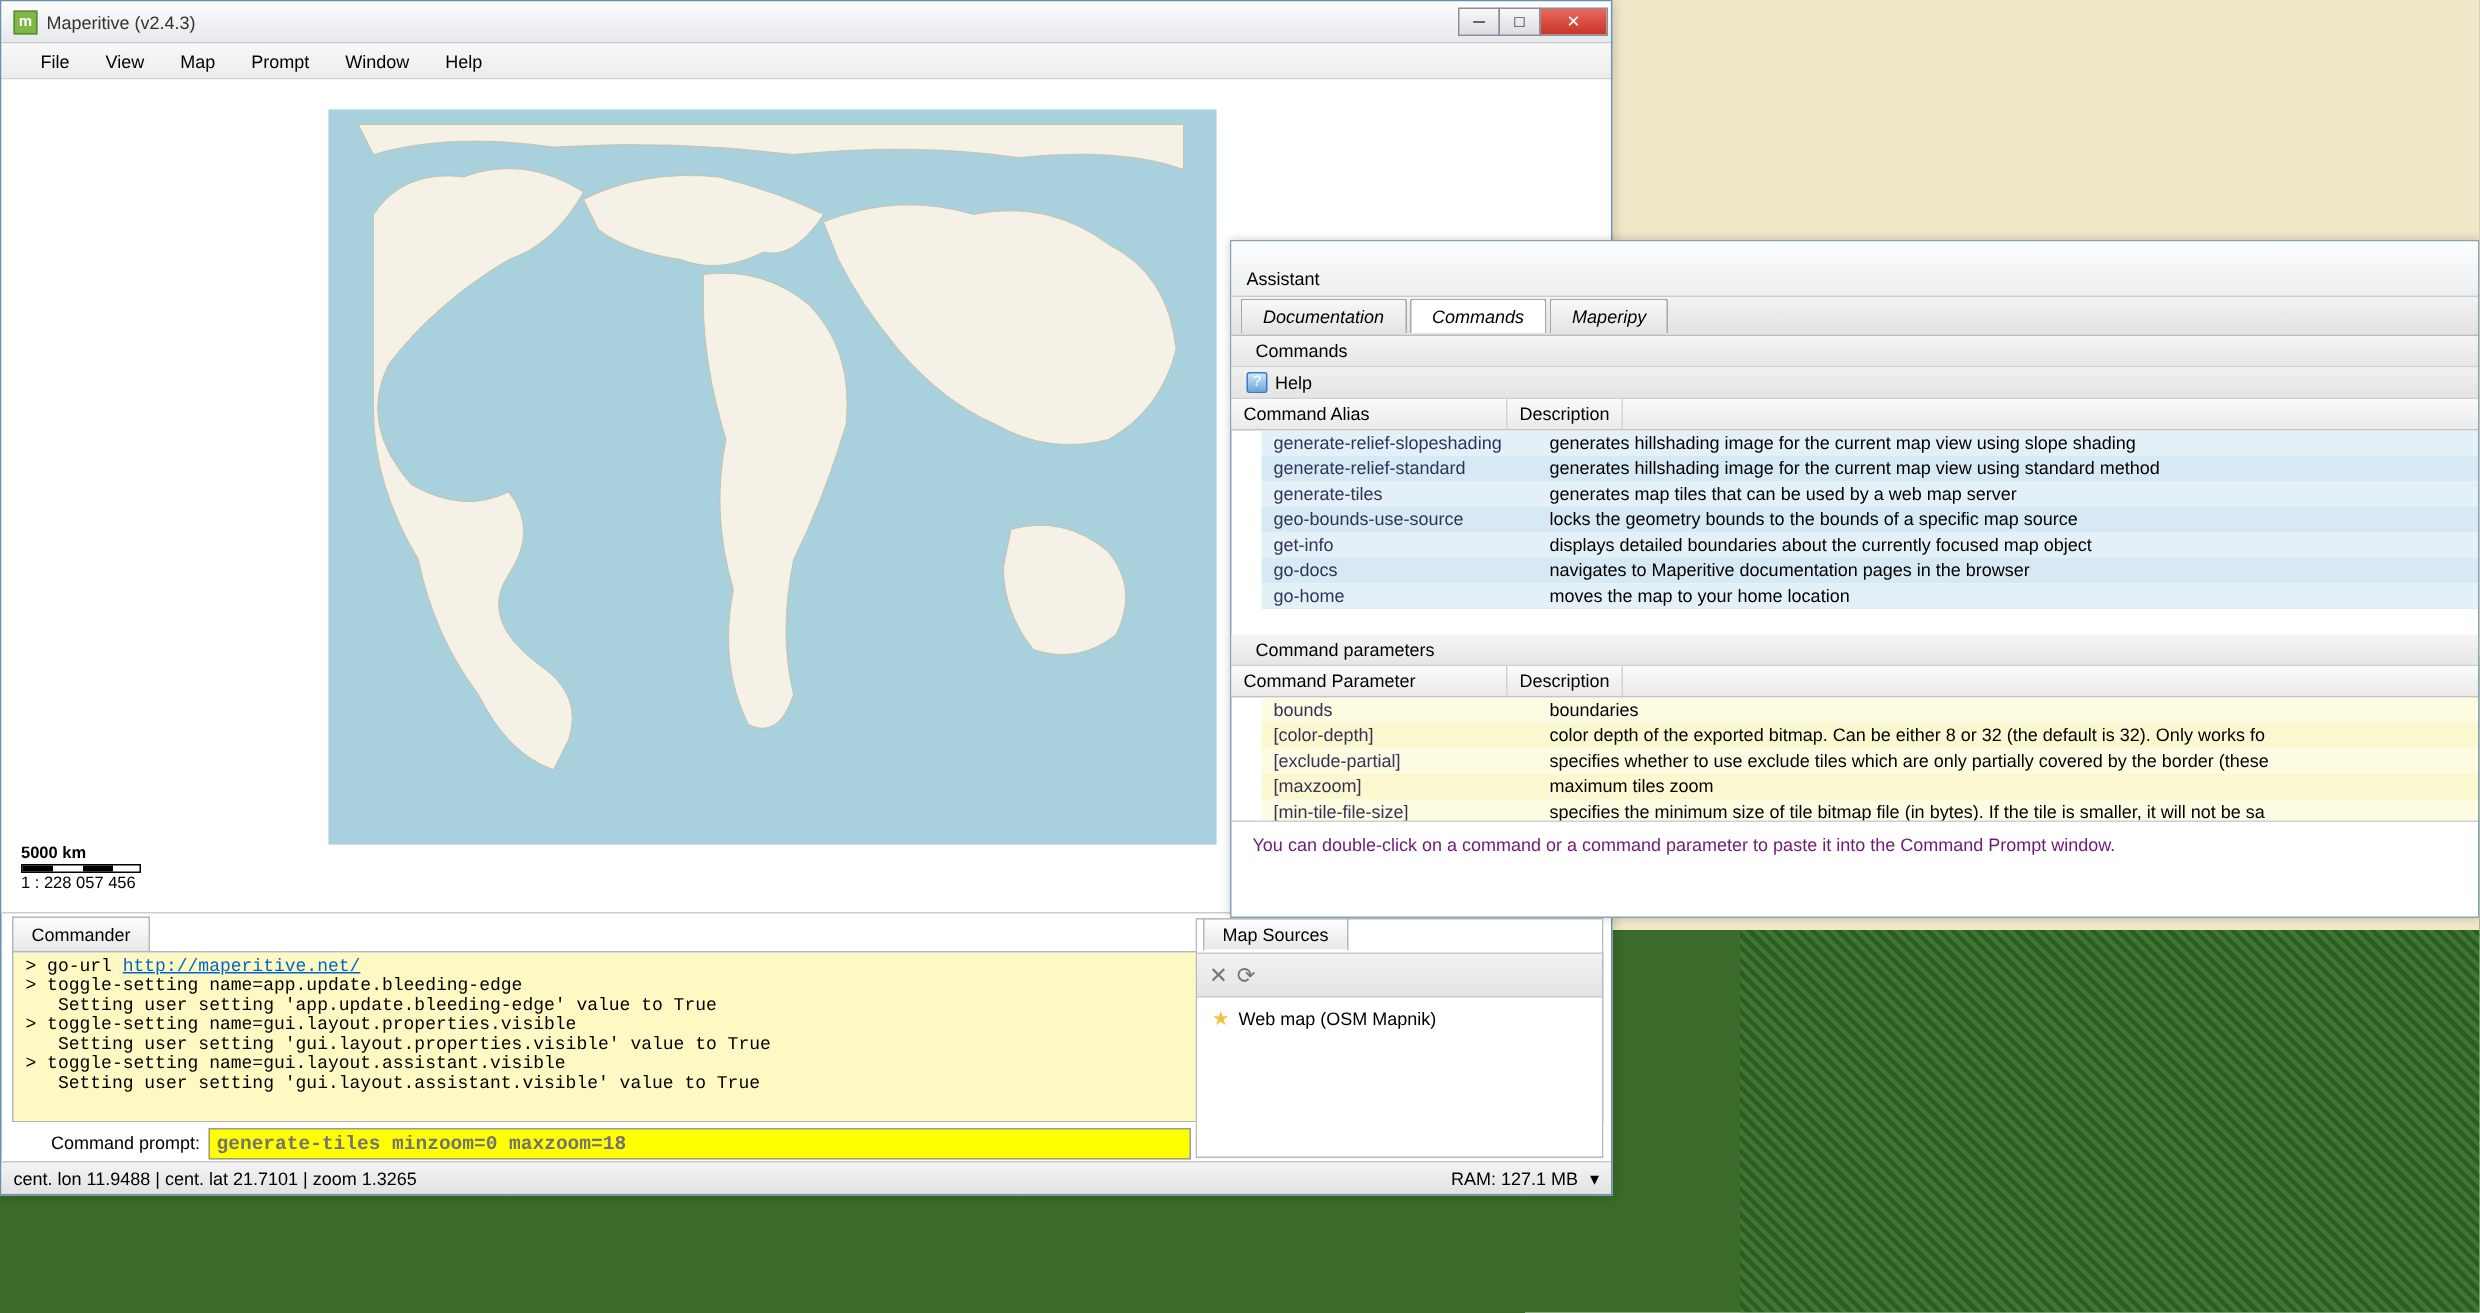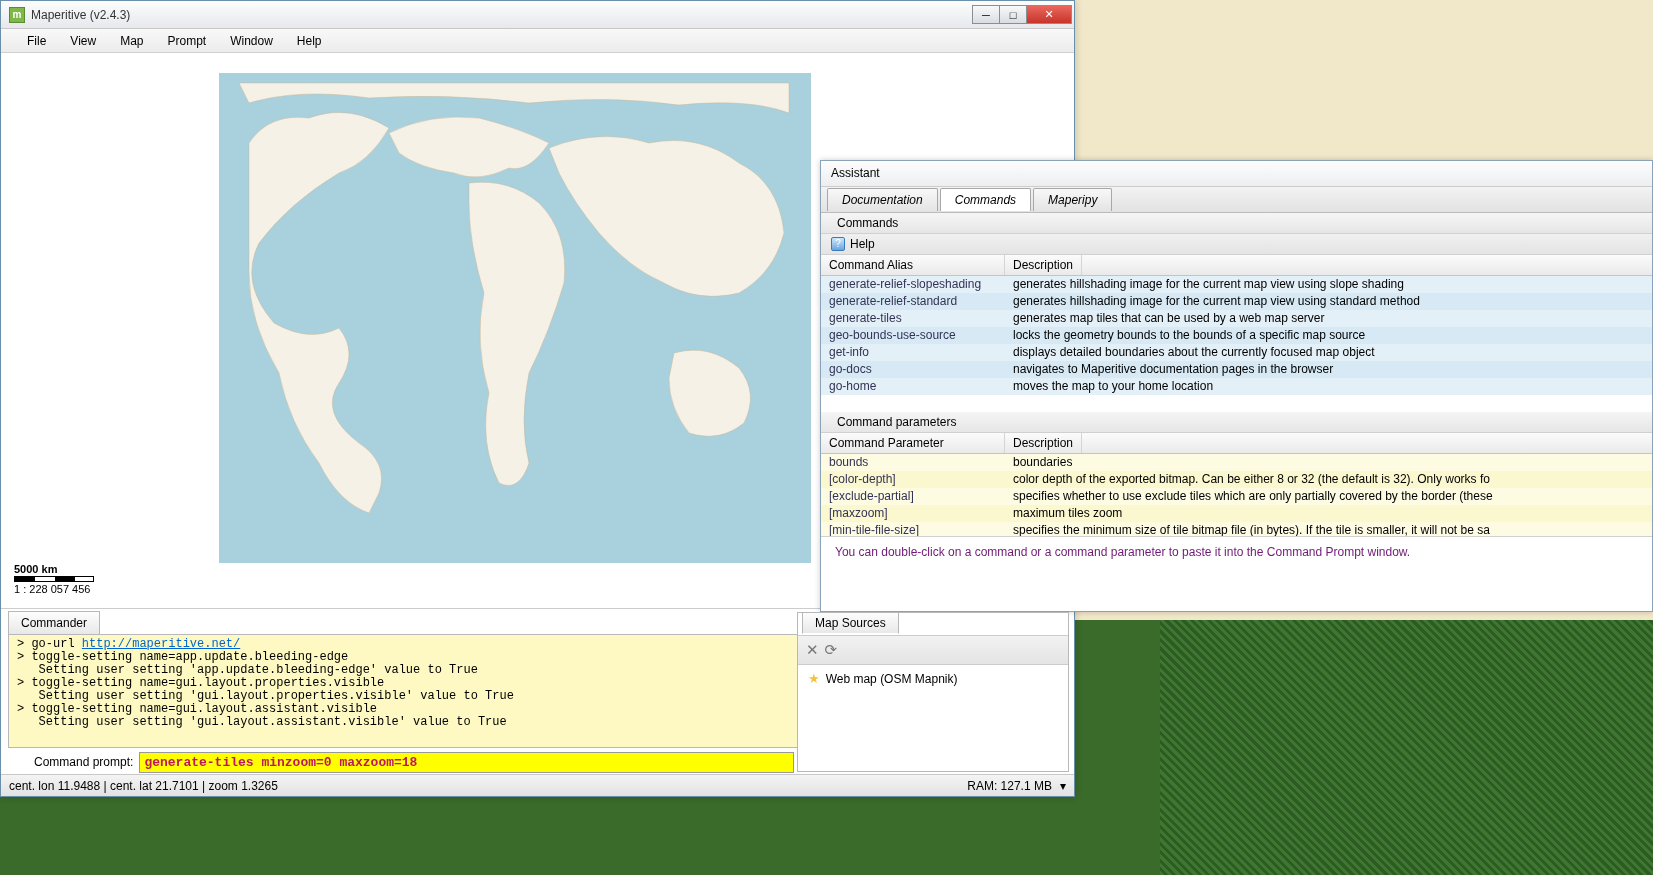--- a/index.html
+++ b/index.html
@@ -26,42 +26,42 @@
 .scalebar .km{font-weight:bold;}
 .scalebar .bar{height:6px;width:80px;background:repeating-linear-gradient(to right,#000 0 20px,#fff 20px 40px);border:1px solid #000;margin:1px 0;}
 .osm-credit{position:absolute;right:4px;bottom:6px;font-size:11px;color:#333;}
 
 .commander-tab{position:absolute;top:610px;left:7px;background:linear-gradient(to bottom,#fdfdfd,#e8e8e8);border:1px solid #b8b8b8;border-bottom:none;padding:4px 12px;font-size:12px;}
 .commander{position:absolute;top:633px;left:7px;right:5px;height:114px;background:#fef9c3;border:1px solid #b8b8b8;font-family:"Courier New",monospace;font-size:12px;line-height:13px;padding:3px 8px;overflow-y:scroll;white-space:pre;color:#000;}
 .commander a{color:#0066cc;text-decoration:underline;}
 
 .cmd-prompt-row{position:absolute;top:750px;left:7px;right:280px;height:22px;display:flex;align-items:center;}
 .cmd-prompt-label{padding:0 6px;font-size:12px;margin-left:20px;}
-.cmd-prompt-input{flex:1;height:21px;background:#ffff00;border:1px solid #999;font-family:"Courier New",monospace;font-size:13px;font-weight:bold;padding:0 4px;color:#be185d;}
+.cmd-prompt-input{flex:1;height:21px;background:#ffff00;border:1px solid #999;font-family:"Courier New",monospace;font-size:13px;font-weight:bold;padding:0 4px;color:#737373;}
 
 .statusbar{position:absolute;bottom:0;left:0;right:0;height:22px;background:linear-gradient(to bottom,#f4f4f4,#e2e2e2);border-top:1px solid #c8c8c8;display:flex;align-items:center;font-size:12px;padding:0 8px;}
 .statusbar .spacer{flex:1;}
 .statusbar .ram{margin-right:6px;}
 .statusbar .down{margin-left:2px;}
 
 
 .assistant{position:absolute;left:820px;top:160px;width:833px;height:452px;background:#fff;border:1px solid #8aa3b8;box-shadow:0 0 6px rgba(0,0,0,.2);}
-.assistant-title{height:26px;background:linear-gradient(to bottom,#fdfdfd,#eceef0);border-bottom:1px solid #ccc;padding:5px 10px;font-size:12px;}
+.assistant-title{height:26px;background:linear-gradient(to bottom,#fdfdfd,#eceef0);border-bottom:1px solid #ccc;padding:18px 10px;font-size:12px;}
 .assistant-tabs{height:26px;background:linear-gradient(to bottom,#f3f3f3,#e2e2e2);display:flex;align-items:center;padding:0 6px;border-bottom:1px solid #bbb;font-style:italic;}
 .a-tab{padding:4px 14px;border:1px solid #a8a8a8;background:linear-gradient(to bottom,#f8f8f8,#e4e4e4);margin-right:2px;border-bottom:none;font-size:12px;border-radius:2px 2px 0 0;}
 .a-tab.active{background:#fff;}
 
 .section-header{background:linear-gradient(to bottom,#f5f5f5,#e6e6e6);padding:3px 16px;font-size:12px;border-bottom:1px solid #d0d0d0;}
 .help-row{background:linear-gradient(to bottom,#f0f0f0,#e4e4e4);padding:3px 10px;border-bottom:1px solid #d0d0d0;display:flex;align-items:center;gap:5px;}
 .help-row .q{width:14px;height:14px;border:1px solid #3a7abf;background:linear-gradient(to bottom,#cfe6fb,#6aa6dd);color:#fff;font-size:10px;text-align:center;line-height:12px;border-radius:2px;}
 
 .table-head{display:flex;background:linear-gradient(to bottom,#fbfbfb,#eaeaea);border-bottom:1px solid #c4c4c4;font-size:12px;}
 .table-head div{padding:3px 8px;border-right:1px solid #d4d4d4;}
 .col-a{width:184px;}
-.pane{overflow:hidden;}
+.pane{overflow:hidden;padding-left:20px;}
 .pane.commands{height:136px;}
 .pane.params{height:82px;}
 .row{display:flex;padding:1px 8px;font-size:12px;border-bottom:1px solid transparent;}
 .row .c1{width:184px;color:#335;}
 .row .c2{flex:1;white-space:nowrap;overflow:hidden;text-overflow:ellipsis;}
 .row.blue{background:#d7e9f4;}
 .row.blue:nth-child(odd){background:#e4f0f8;}
 .row.sel{background:#bedaf0;}
 .row.yellow{background:#fbf8cf;}
 .row.yellow:nth-child(odd){background:#fdfbe2;}

